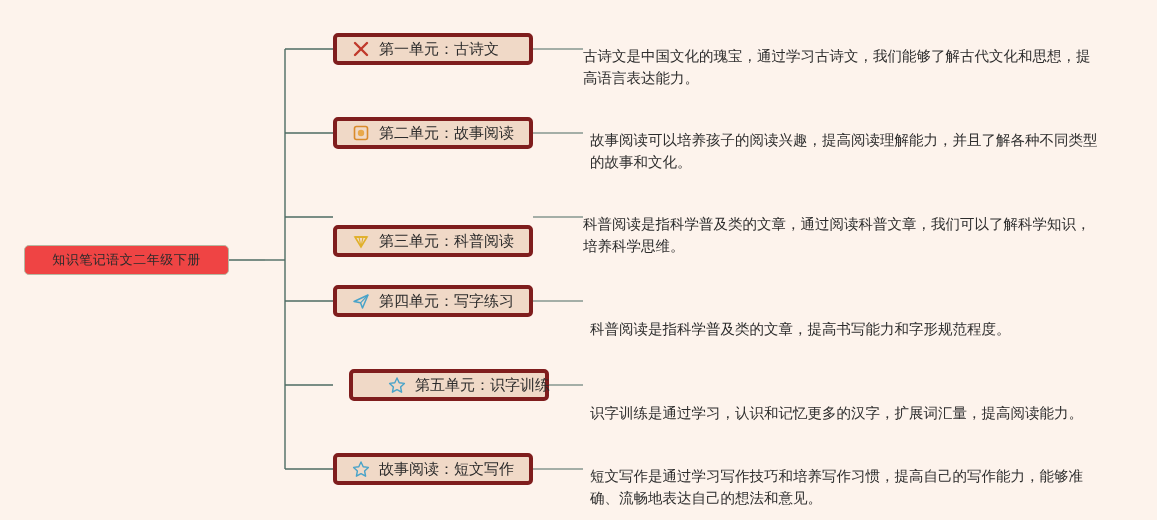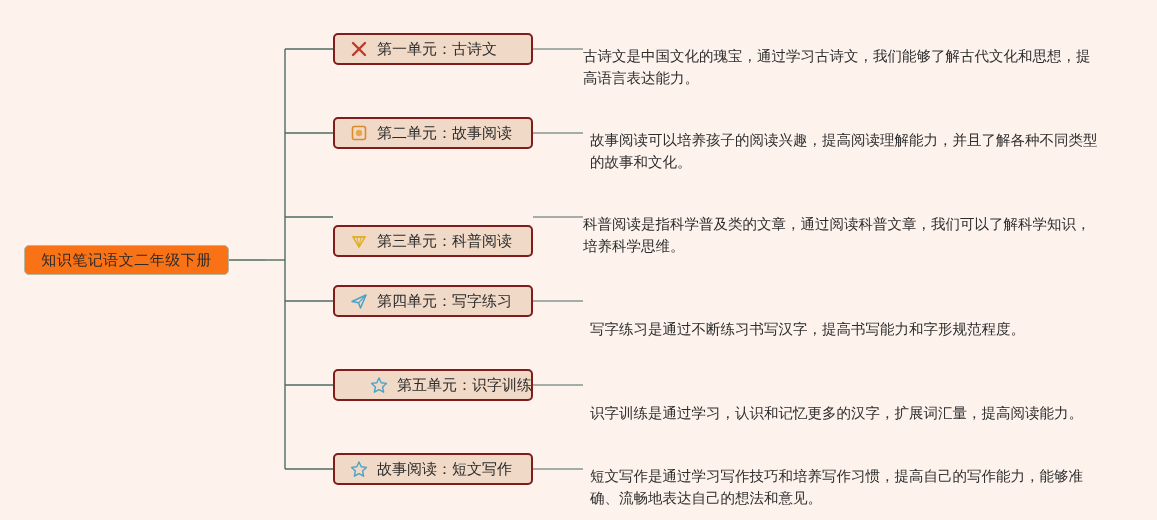--- a/index.html
+++ b/index.html
@@ -27,37 +27,37 @@
     height: 520px;
     pointer-events: none;
   }
   .root-node {
     position: absolute;
     left: 24px;
     top: 245px;
     width: 205px;
     height: 30px;
     box-sizing: border-box;
-    background: #f97316;
+    background: #ef4444;
     border: 1px solid #b6b8a2;
     border-radius: 5px;
     display: flex;
     align-items: center;
     justify-content: center;
-    font-size: 15px;
+    font-size: 13px;
     color: #2b2b2b;
     letter-spacing: 0.5px;
   }
   .branch-node {
     position: absolute;
     box-sizing: border-box;
     width: 200px;
     height: 32px;
     background: #f0d9c7;
-    border: 2px solid #7f1d1d;
+    border: 4px solid #7f1d1d;
     border-radius: 5px;
     display: flex;
     align-items: center;
     padding-left: 14px;
     font-size: 15px;
     color: #2b2b2b;
   }
   .branch-node .ico {
     width: 20px;
     height: 20px;
@@ -146,23 +146,23 @@
 
   <div class="branch-node" style="left:333px; top:285px;">
     <span class="ico">
       <svg width="18" height="18" viewBox="0 0 18 18">
         <path d="M2 9.5 L16 3 L10.5 16 L8.5 10.8 Z" fill="none" stroke="#49a3c9" stroke-width="1.5" stroke-linejoin="round"></path>
         <path d="M8.5 10.8 L16 3" stroke="#49a3c9" stroke-width="1.2"></path>
       </svg>
     </span>
     <span class="label">第四单元：写字练习</span>
   </div>
-  <div class="leaf-text" style="left:590px; top:303px;">写字练习是通过不断练习书写汉字，提高书写能力和字形规范程度。</div>
+  <div class="leaf-text" style="left:590px; top:303px;">科普阅读是指科学普及类的文章，提高书写能力和字形规范程度。</div>
 
-  <div class="branch-node" style="left:333px; top:369px;padding-left:34px;">
+  <div class="branch-node" style="left:349px; top:369px;padding-left:34px;">
     <span class="ico">
       <svg width="18" height="18" viewBox="0 0 18 18">
         <path d="M9 2 L11.2 6.8 L16.4 7.4 L12.6 11 L13.6 16.2 L9 13.6 L4.4 16.2 L5.4 11 L1.6 7.4 L6.8 6.8 Z" fill="none" stroke="#49a3c9" stroke-width="1.4" stroke-linejoin="round"></path>
       </svg>
     </span>
     <span class="label">第五单元：识字训练</span>
   </div>
   <div class="leaf-text" style="left:590px; top:387px;">识字训练是通过学习，认识和记忆更多的汉字，扩展词汇量，提高阅读能力。</div>
 
   <div class="branch-node" style="left:333px; top:453px;">

